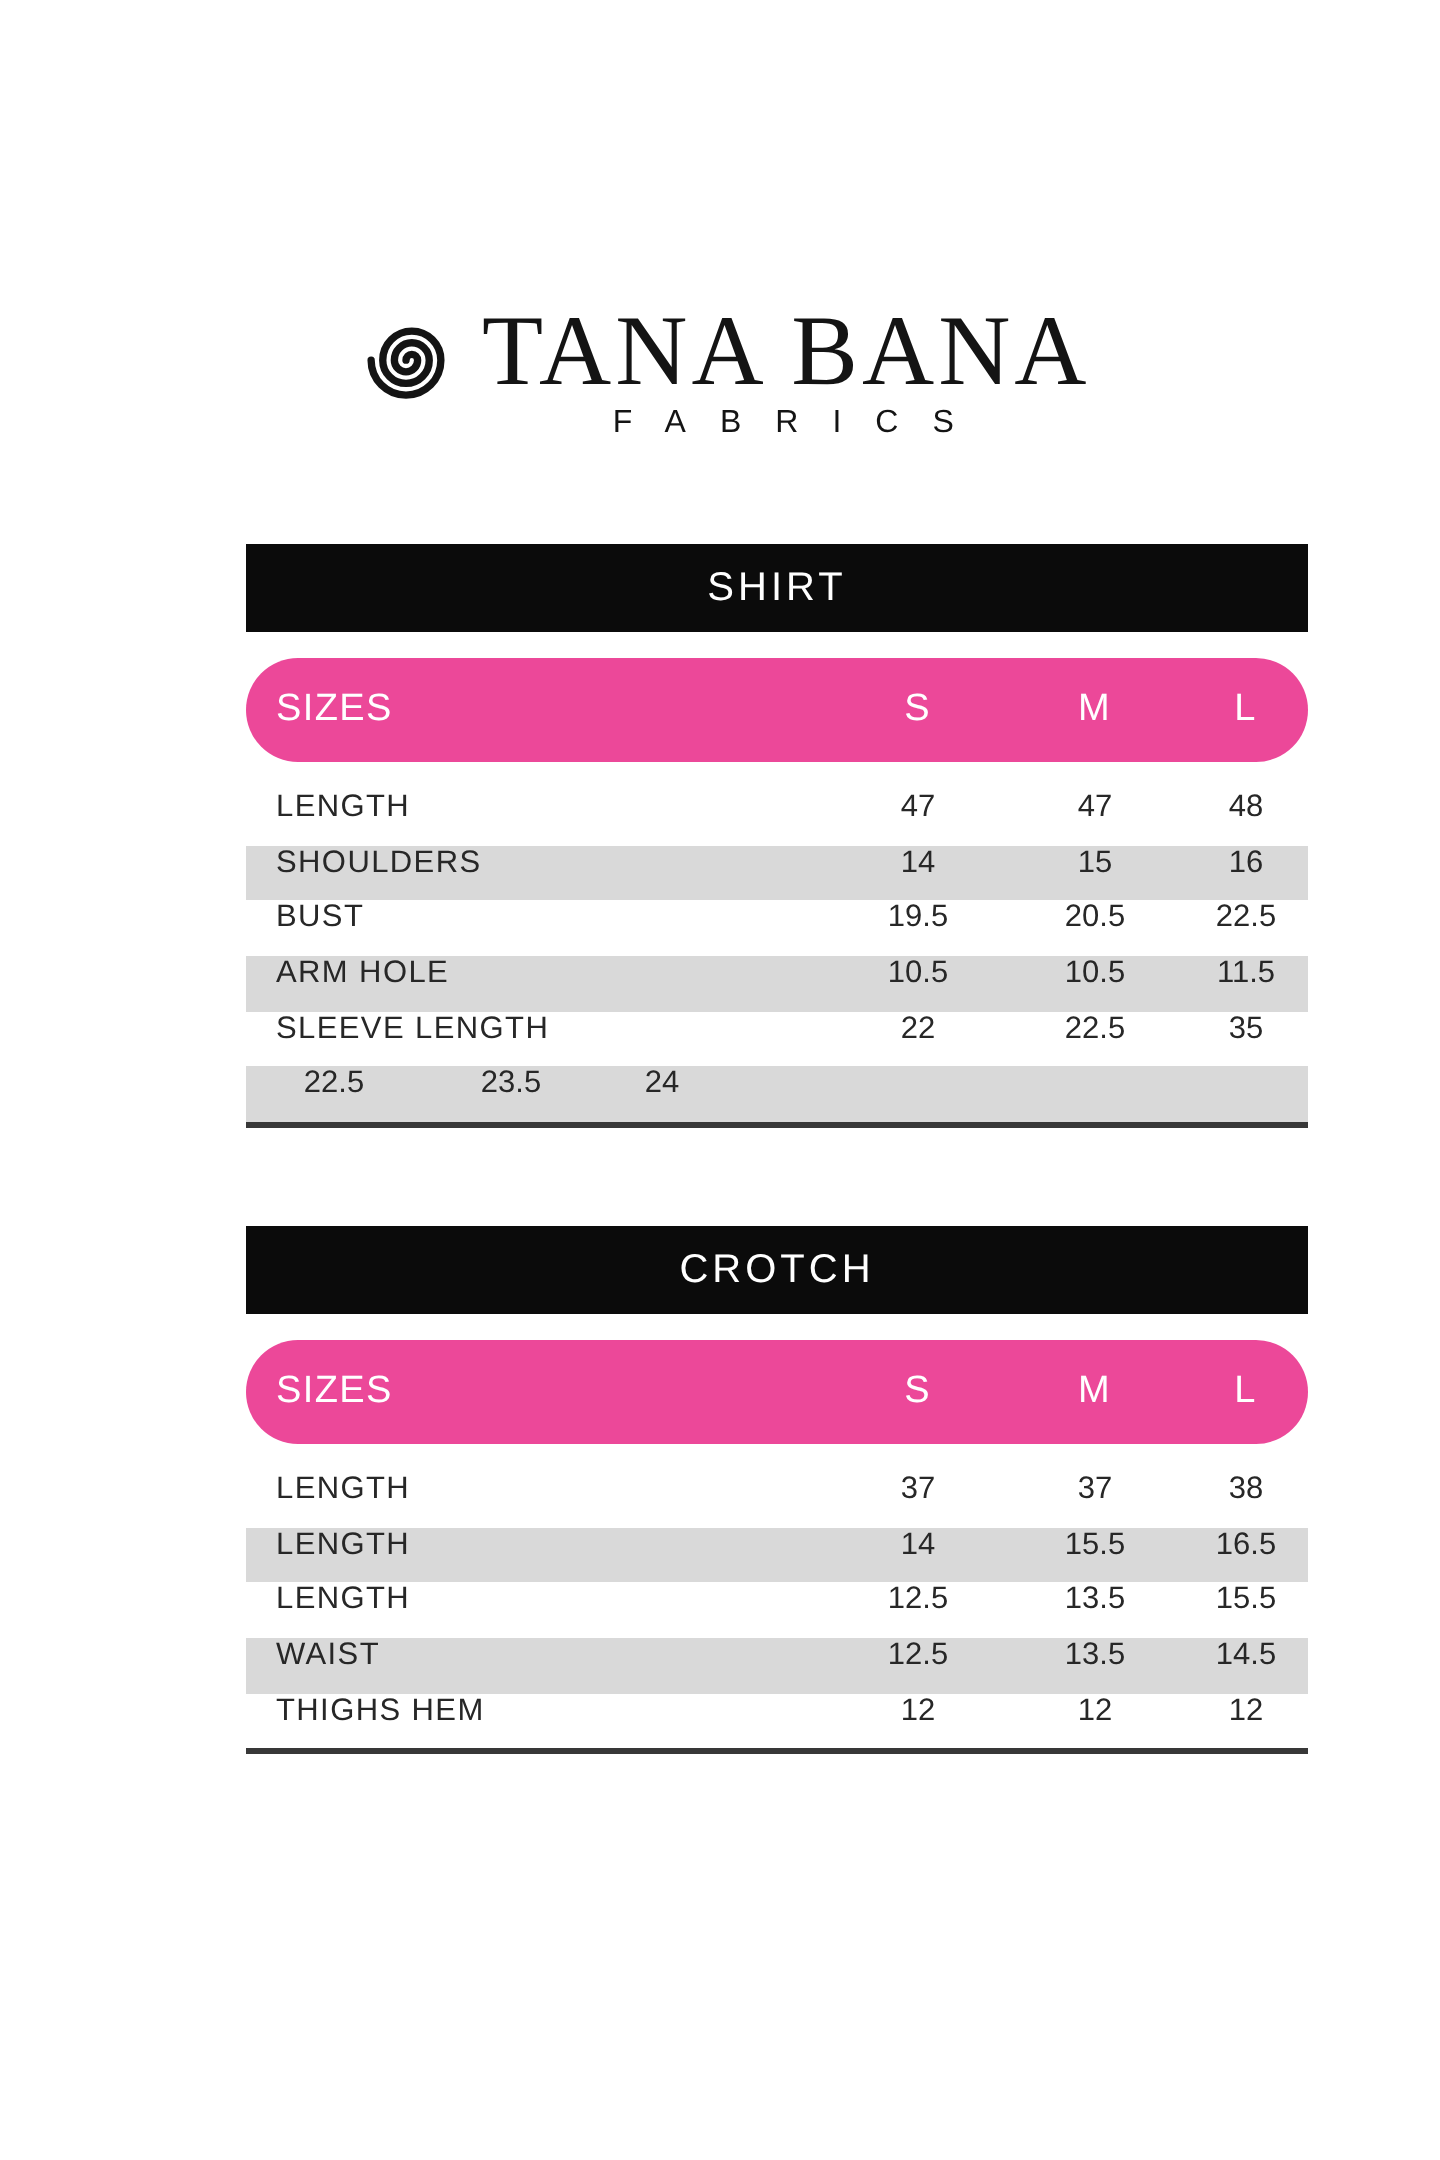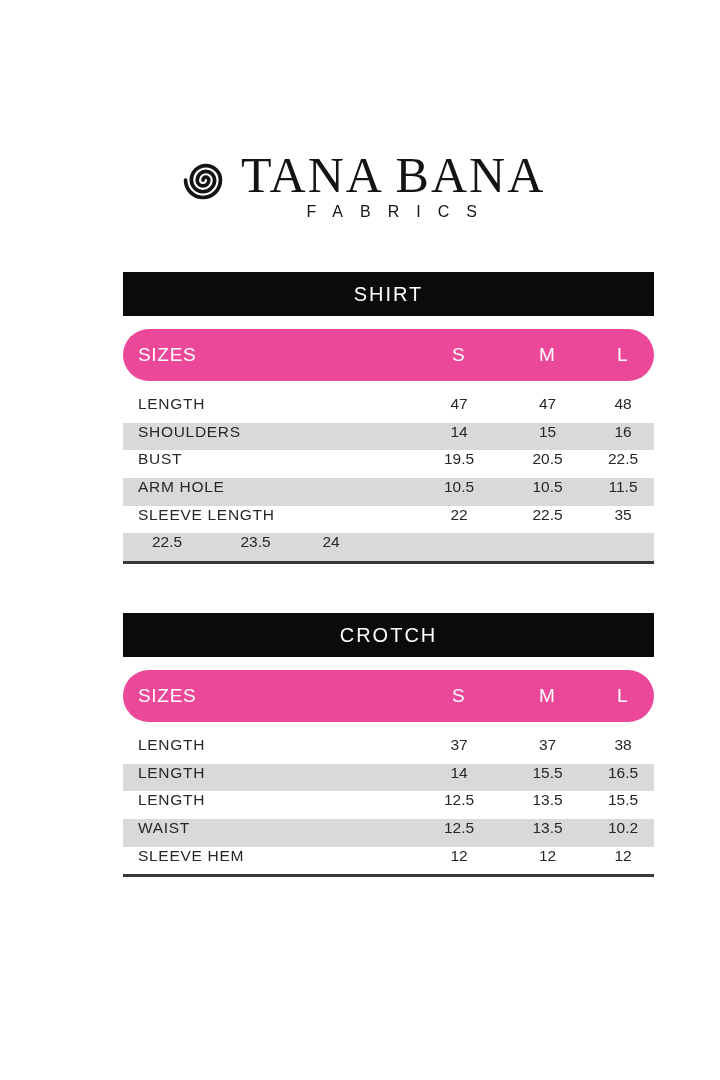--- a/index.html
+++ b/index.html
@@ -148,24 +148,24 @@
       <div class="trow">
         <div class="cell-label">LENGTH</div>
         <div class="cell-s">12.5</div>
         <div class="cell-m">13.5</div>
         <div class="cell-l">15.5</div>
       </div>
       <div class="trow">
         <div class="cell-label">WAIST</div>
         <div class="cell-s">12.5</div>
         <div class="cell-m">13.5</div>
-        <div class="cell-l">10.2</div>
+        <div class="cell-l">14.5</div>
       </div>
       <div class="trow">
-        <div class="cell-label">SLEEVE HEM</div>
+        <div class="cell-label">THIGHS HEM</div>
         <div class="cell-s">12</div>
         <div class="cell-m">12</div>
         <div class="cell-l">12</div>
       </div>
     </div>
   </div>
 
 </div>
 
 </body></html>

